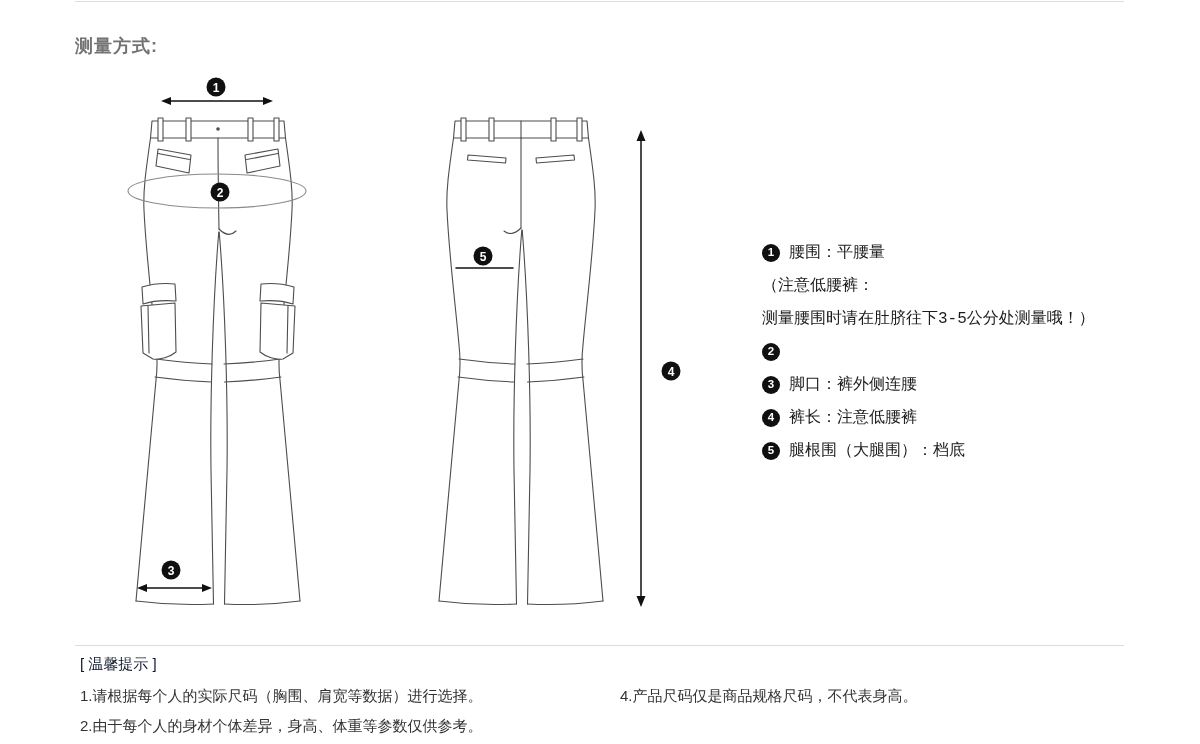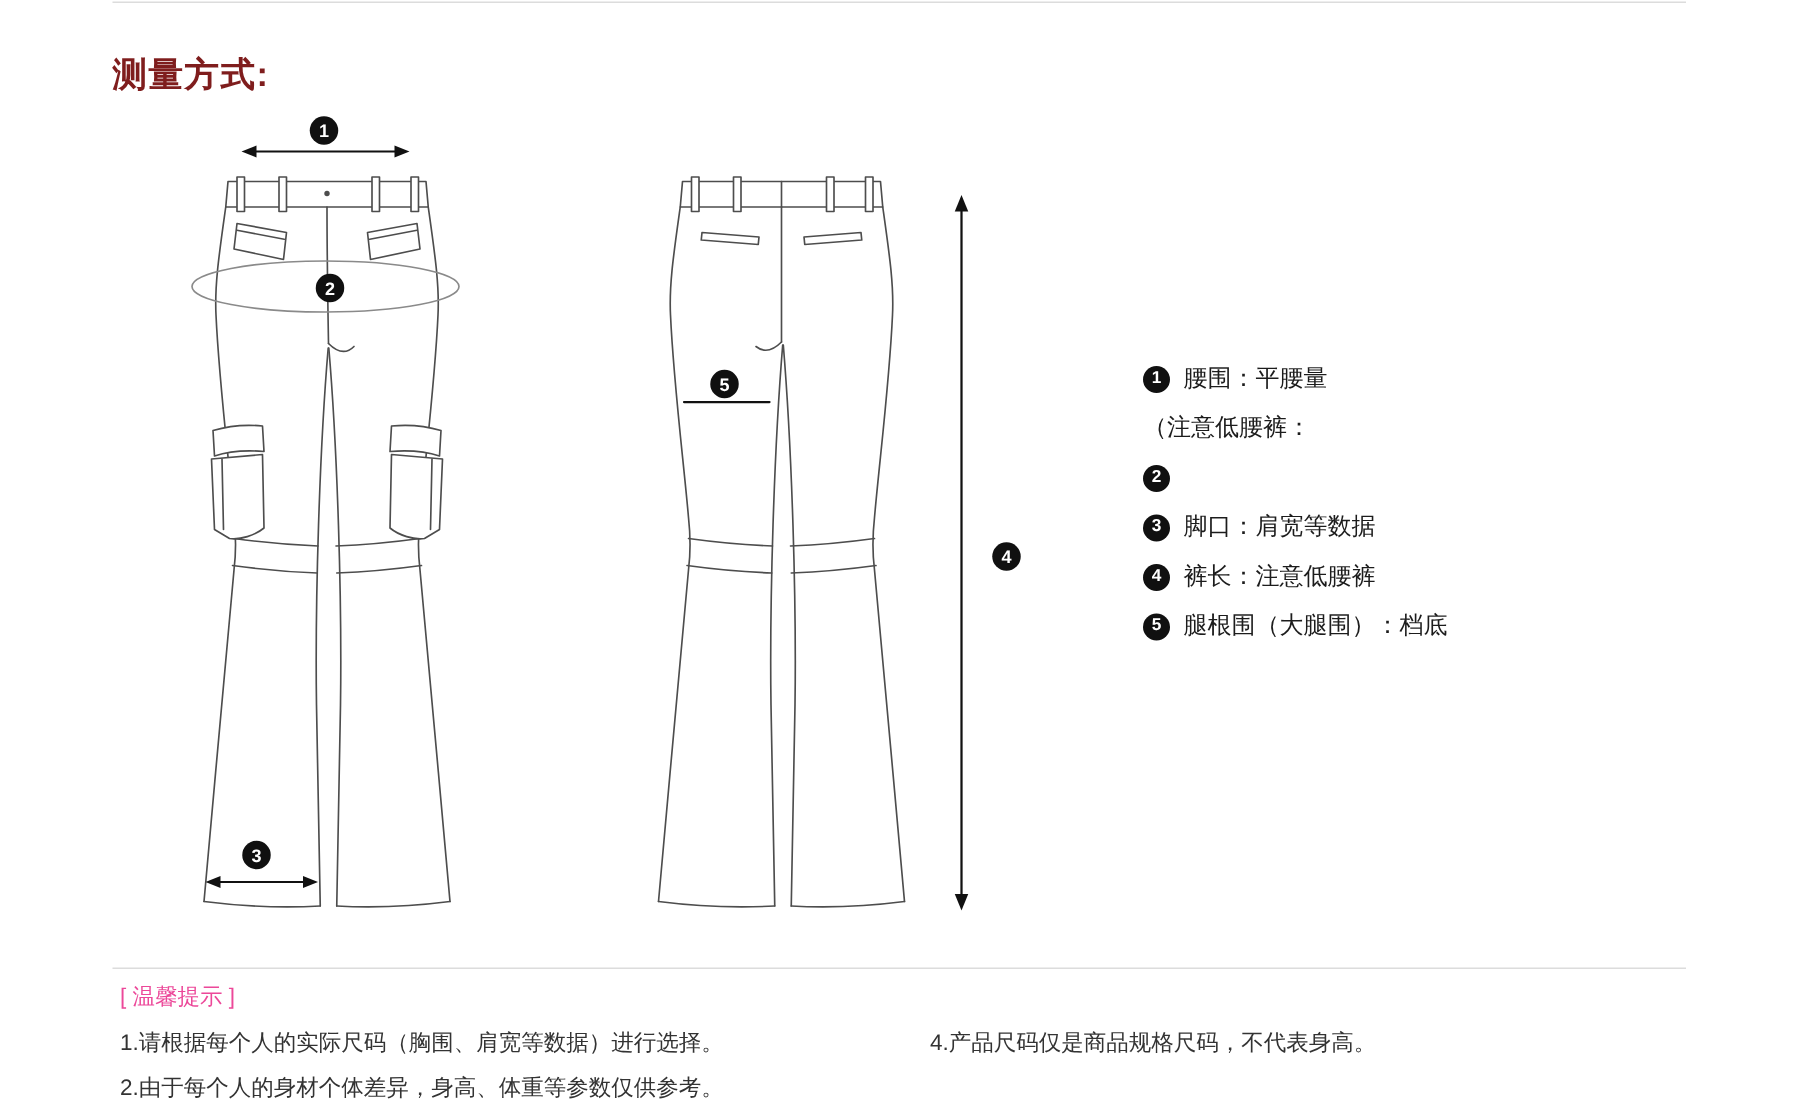--- a/index.html
+++ b/index.html
@@ -4,40 +4,40 @@
 <style>
   html, body { margin:0; padding:0; }
   body {
     width:1200px; height:744px; background:#ffffff; position:relative; overflow:hidden;
     font-family:"Liberation Sans","DejaVu Sans",sans-serif; color:#1a1a1a;
   }
   .rule { position:absolute; height:1px; background:#dcdcdc; }
   .top-rule { left:75px; top:1px; width:1049px; }
   .footer-rule { left:75px; top:645px; width:1049px; }
 
-  .title { position:absolute; left:75px; top:34px; margin:0; font-size:23px; font-weight:700; color:#7f1d1d; letter-spacing:1px; }
+  .title { position:absolute; left:75px; top:34px; margin:0; font-size:18px; font-weight:700; color:#737373; letter-spacing:1px; }
 
   .diagram-svg { position:absolute; left:0; top:0; }
 
   .badge {
     position:absolute; width:19px; height:19px; background:#101010; border-radius:50%;
     color:#fff; font-size:12px; font-weight:700; display:flex; align-items:center; justify-content:center;
     transform:translate(-50%,-50%); line-height:1;
   }
 
   .legend { position:absolute; left:762px; top:236px; font-size:16px; color:#1c1c1c; }
   .legend-row { display:flex; align-items:center; height:33px; white-space:nowrap; }
   .badge-inline {
     width:18px; height:18px; background:#101010; border-radius:50%; color:#fff;
     font-size:11.5px; font-weight:700; display:inline-flex; align-items:center; justify-content:center;
     margin-right:9px; flex:0 0 auto; line-height:1;
   }
   .legend-note { height:33px; display:flex; align-items:center; white-space:nowrap;font-family:Liberation Mono, monospace; }
 
-  .footer-heading { position:absolute; left:80px; top:655px; font-size:15px; color:#ec4899; }
+  .footer-heading { position:absolute; left:80px; top:655px; font-size:15px; color:#0f172a; }
   .footer-col { position:absolute; top:687px; font-size:15px; color:#333; }
   .footer-col p { margin:0 0 12px 0; line-height:18px; white-space:nowrap; }
   .footer-col.left { left:80px; }
   .footer-col.right { left:620px; }
 </style>
 </head>
 <body>
 
 <div class="rule top-rule"></div>
 
@@ -138,26 +138,27 @@
 <div class="badge" style="left:483px; top:256px">
     <span>5</span>
   </div>
 
 <div class="legend">
   <div class="legend-row">
     <span class="badge-inline">1</span>
     <span>腰围：平腰量</span>
   </div>
   <div class="legend-note">（注意低腰裤：</div>
+  <div class="legend-note">测量腰围时请在肚脐往下3-5公分处测量哦！）</div>
   <div class="legend-row">
     <span class="badge-inline">2</span>
   </div>
   <div class="legend-row">
     <span class="badge-inline">3</span>
-    <span>脚口：肩宽等数据</span>
+    <span>脚口：裤外侧连腰</span>
   </div>
   <div class="legend-row">
     <span class="badge-inline">4</span>
     <span>裤长：注意低腰裤</span>
   </div>
   <div class="legend-row">
     <span class="badge-inline">5</span>
     <span>腿根围（大腿围）：档底</span>
   </div>
 </div>

